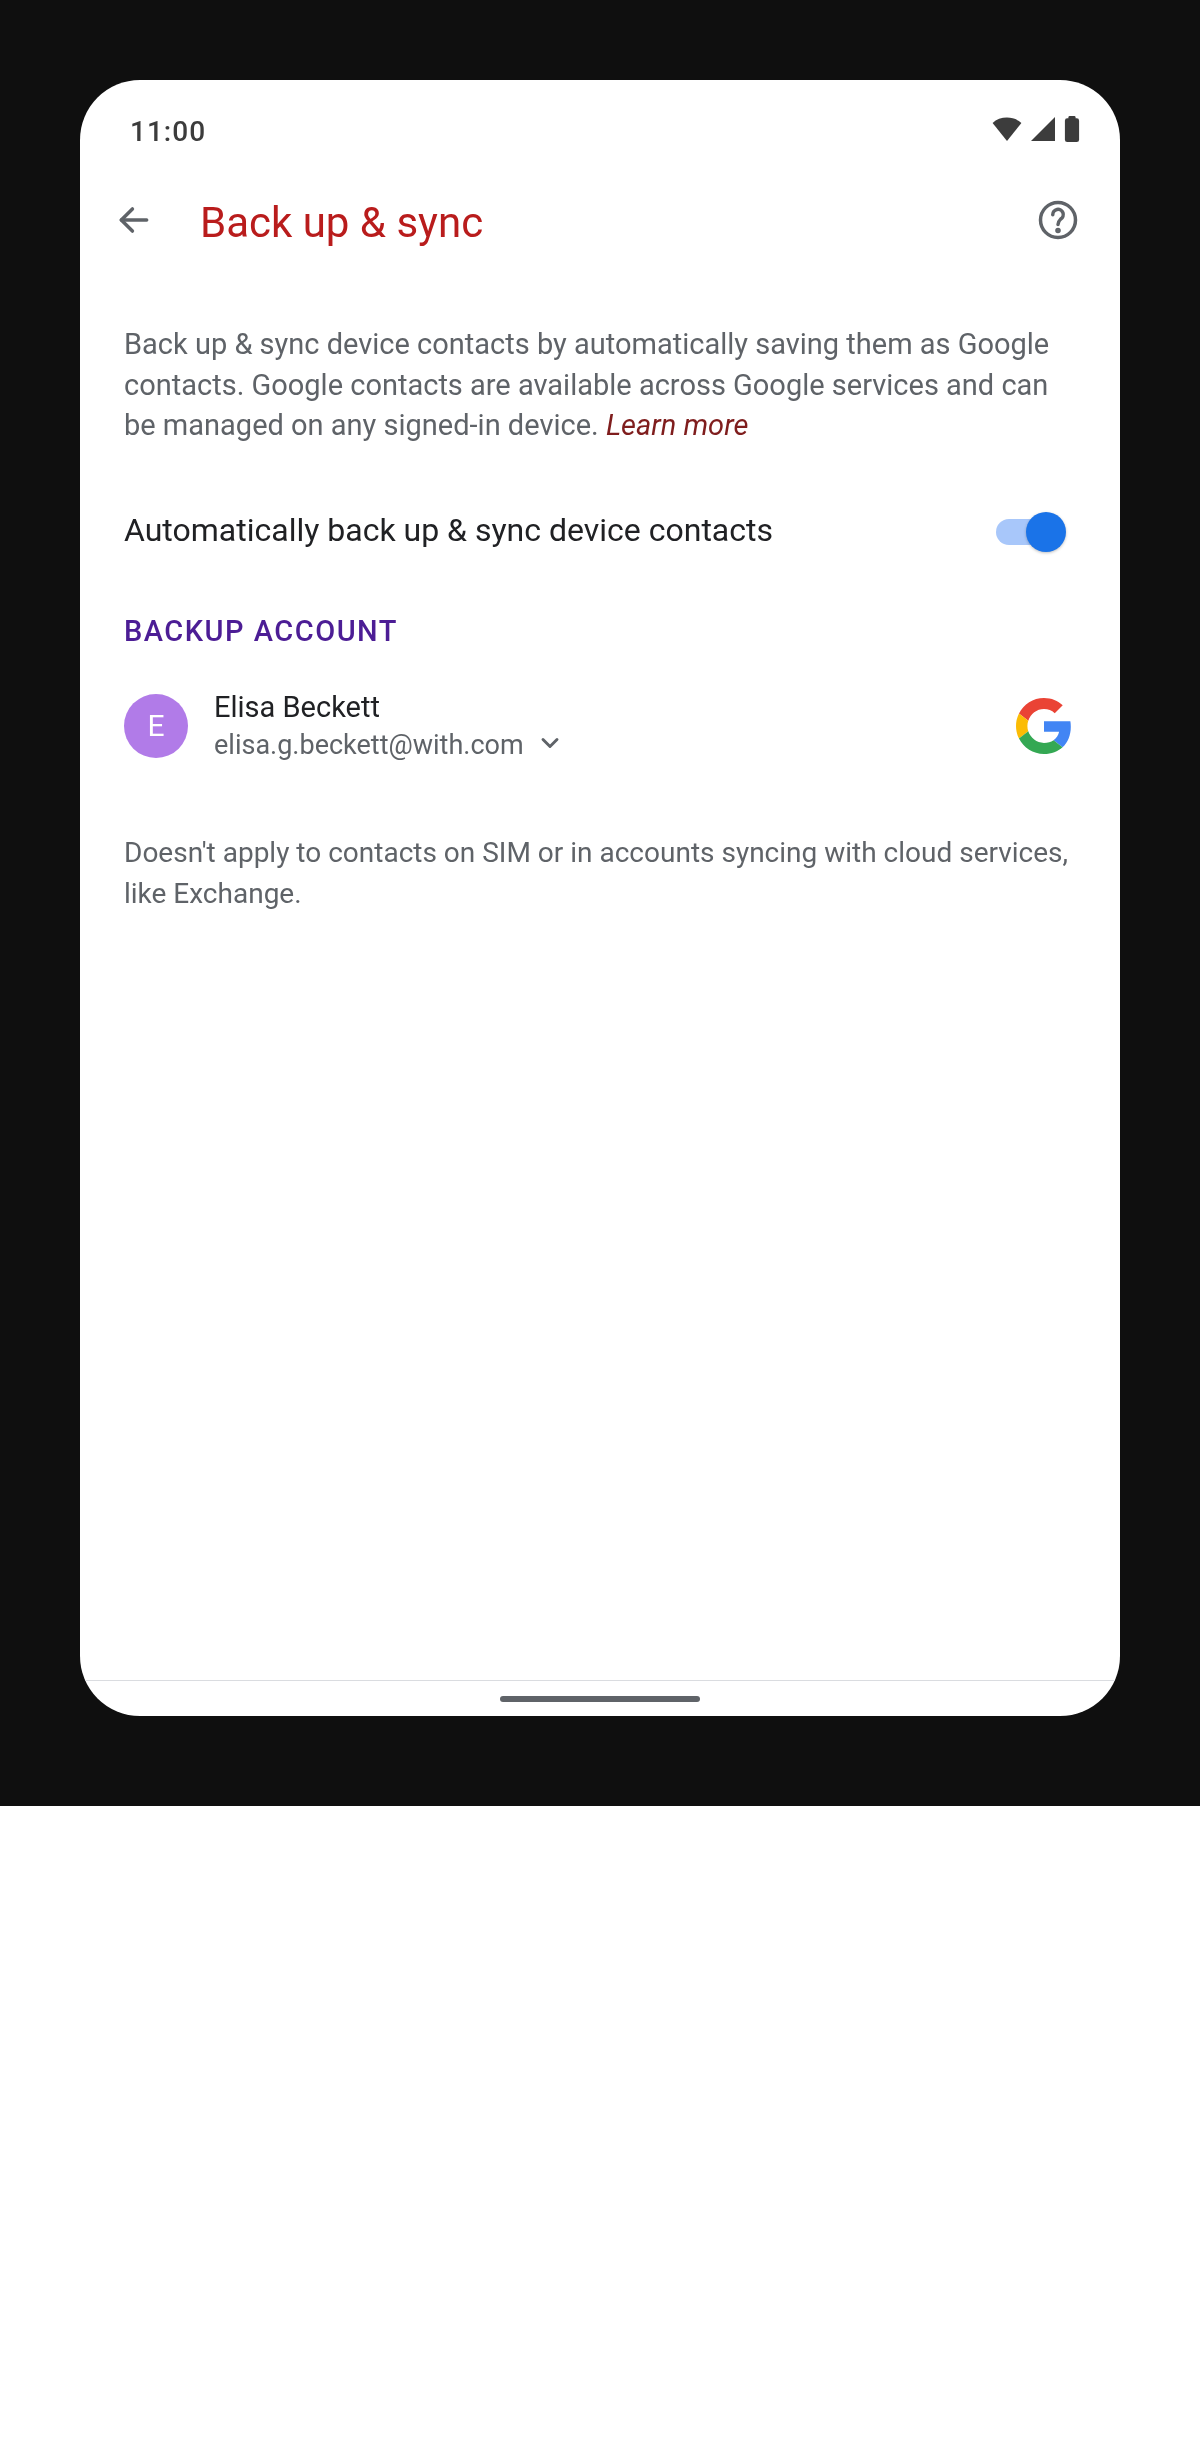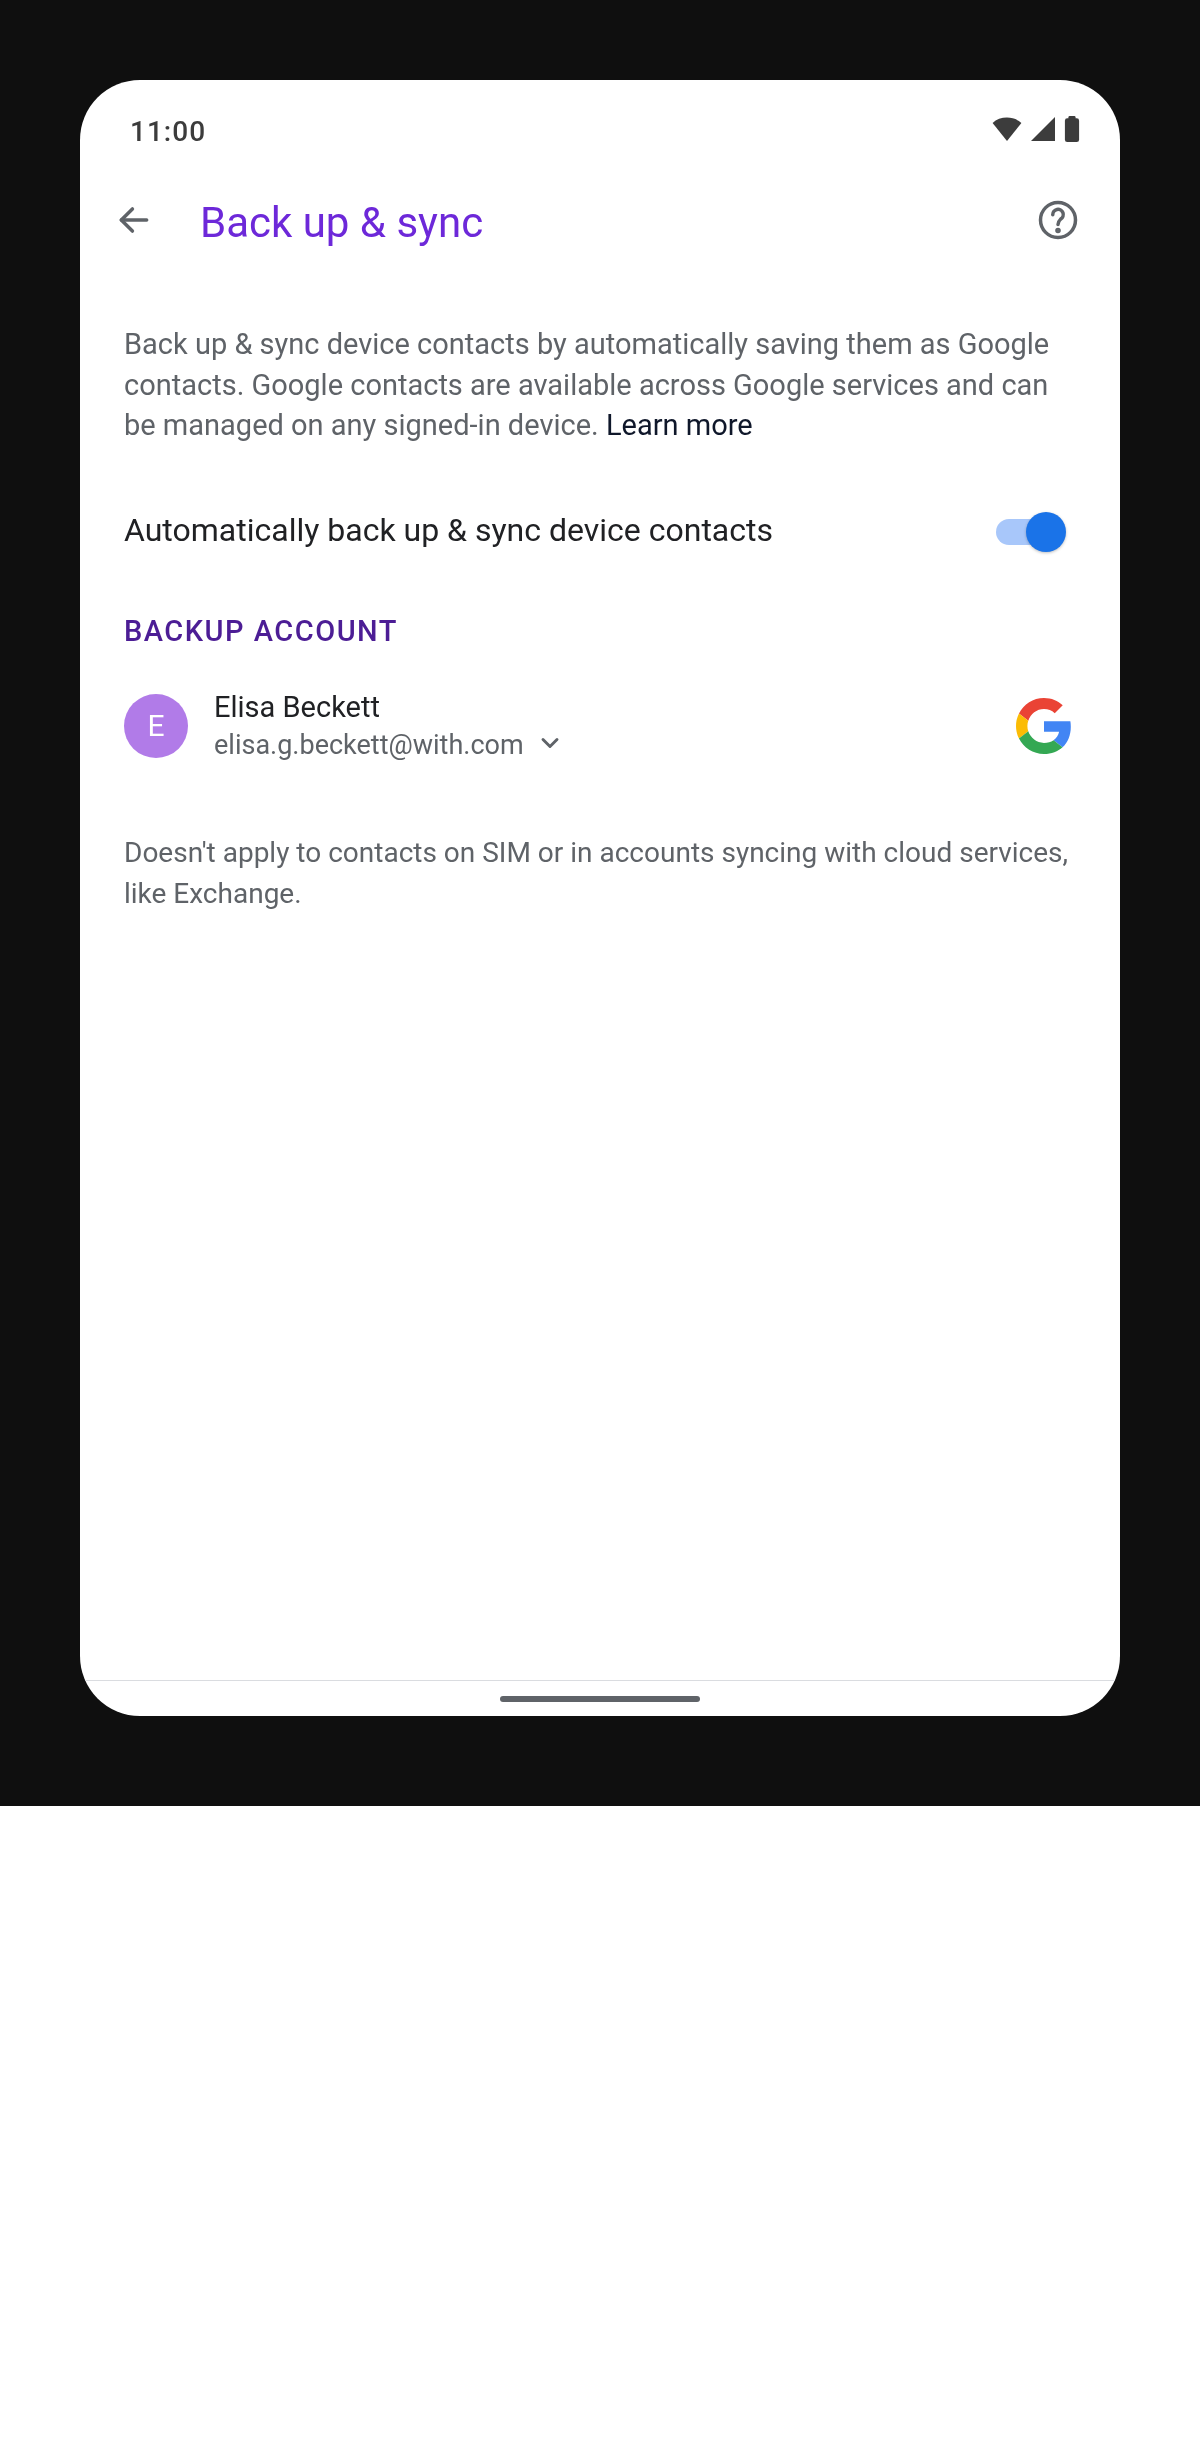--- a/index.html
+++ b/index.html
@@ -55,21 +55,21 @@
   .back-btn {
     width: 52px;
     height: 52px;
     display: flex;
     align-items: center;
     justify-content: center;
     cursor: pointer;
   }
   .app-title {
     font-size: 42px;
-    color: #6d28d9;
+    color: #b91c1c;
     font-weight: 400;
     flex: 1;
   }
   .help-btn {
     width: 52px;
     height: 52px;
     display: flex;
     align-items: center;
     justify-content: center;
     cursor: pointer;
@@ -79,22 +79,23 @@
   .content {
     padding: 56px 44px 0 44px;
     flex: 1;
   }
   .description {
     font-size: 29px;
     line-height: 1.4;
     color: #5f6368;
   }
   .description .link {
-    color: #0f172a;
-    cursor: pointer;
+    color: #7f1d1d;
+    cursor: pointer;
+    font-style: italic;
   }
 
   .toggle-row {
     display: flex;
     align-items: center;
     justify-content: space-between;
     gap: 40px;
     margin-top: 64px;
   }
   .toggle-label {

